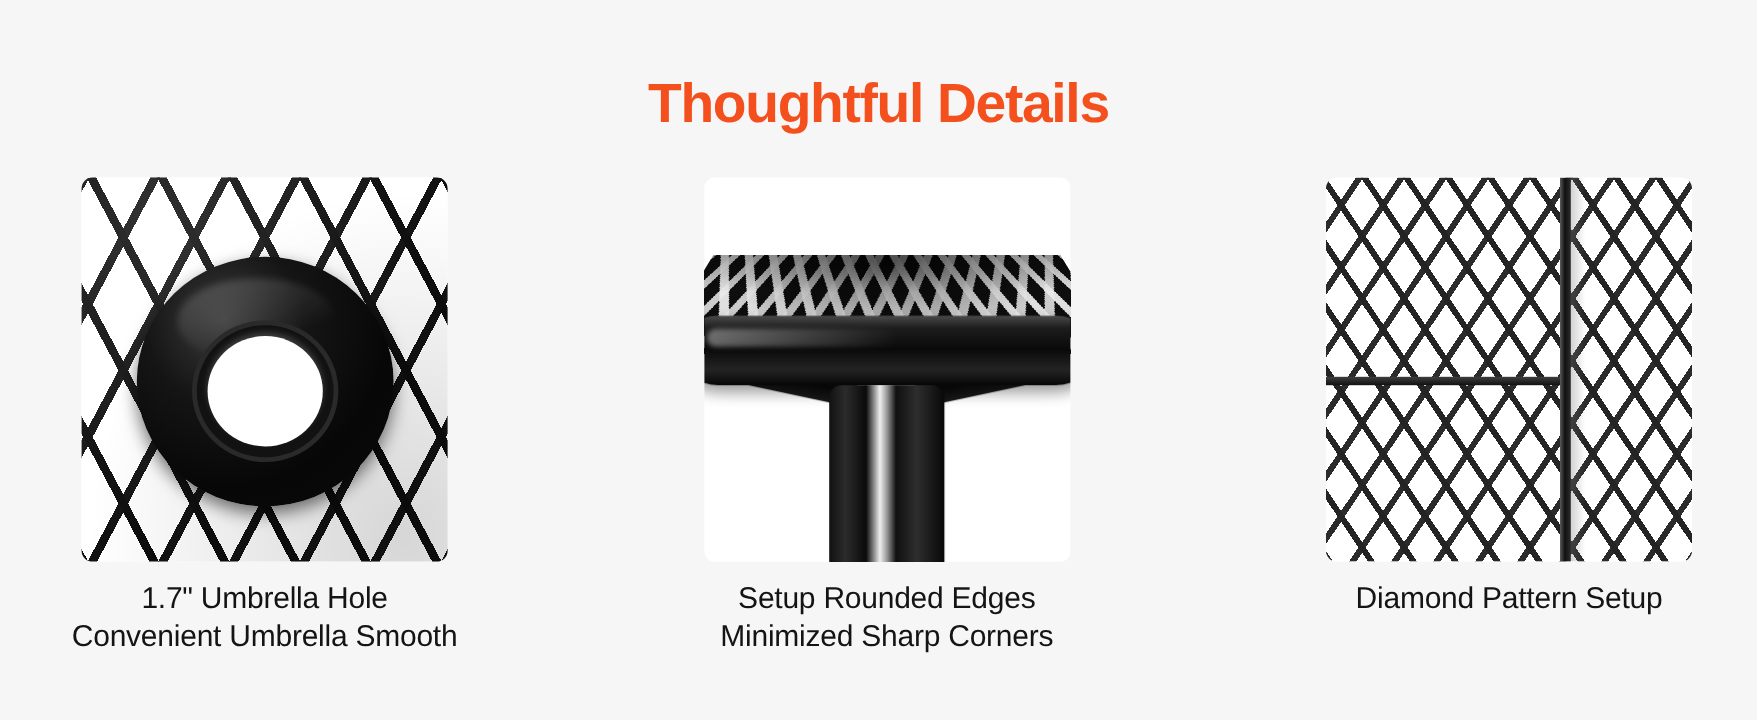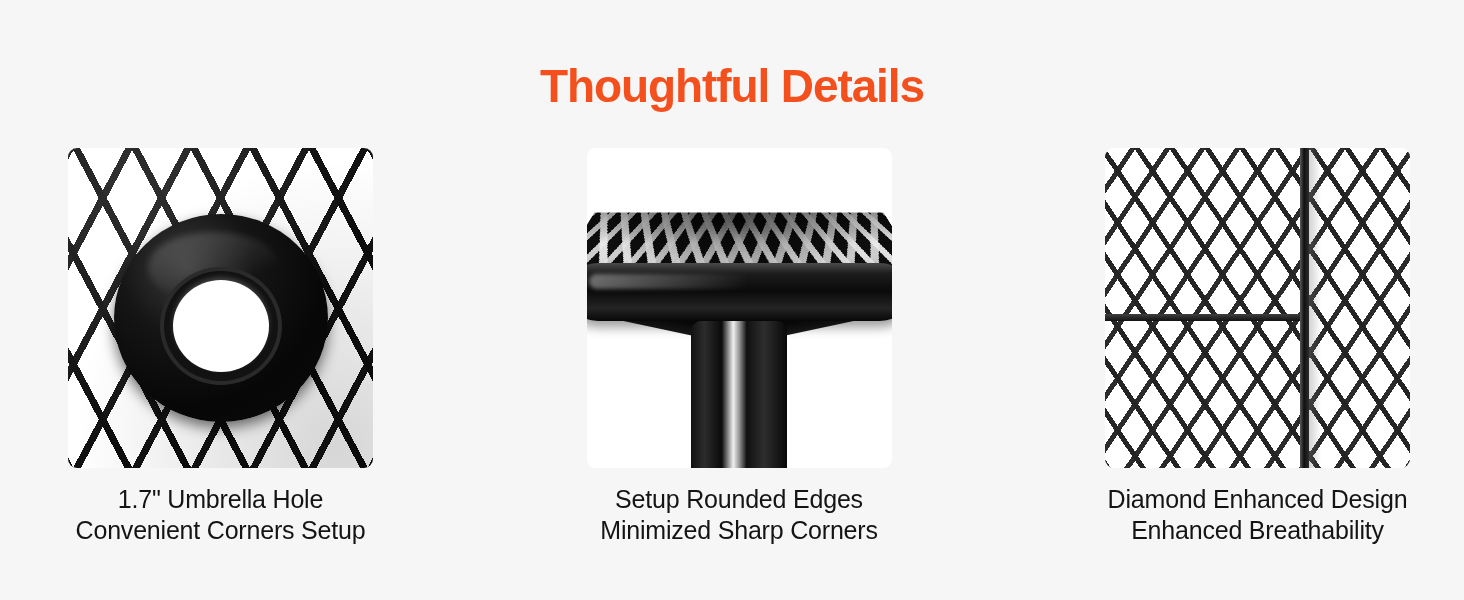--- a/index.html
+++ b/index.html
@@ -389,21 +389,21 @@
     <div class="feature">
       <div class="photo">
         <div class="mesh-coarse"></div>
         <div class="grommet">
           <div class="grommet-sheen"></div>
           <div class="grommet-bore"></div>
         </div>
       </div>
       <div class="caption">
         <span>1.7" Umbrella Hole</span>
-        <span class="line2">Convenient Corners Setup</span>
+        <span class="line2">Convenient Umbrella Smooth</span>
       </div>
     </div>
 
     <div class="feature">
       <div class="photo">
         <div class="p2-bg"></div>
         <div class="p2-top"></div>
         <div class="p2-arm-left"></div>
         <div class="p2-arm-right"></div>
         <div class="p2-rail">
@@ -419,19 +419,18 @@
 
 
     <div class="feature">
       <div class="photo">
         <div class="mesh-fine"></div>
         <div class="p4-hseam"></div>
         <div class="p4-vbar-shadow"></div>
         <div class="p4-vbar"></div>
       </div>
       <div class="caption">
-        <span>Diamond Enhanced Design</span>
-        <span class="line2">Enhanced Breathability</span>
+        <span>Diamond Pattern Setup</span>
       </div>
     </div>
 
   </div>
 </div>
 
 </body></html>

